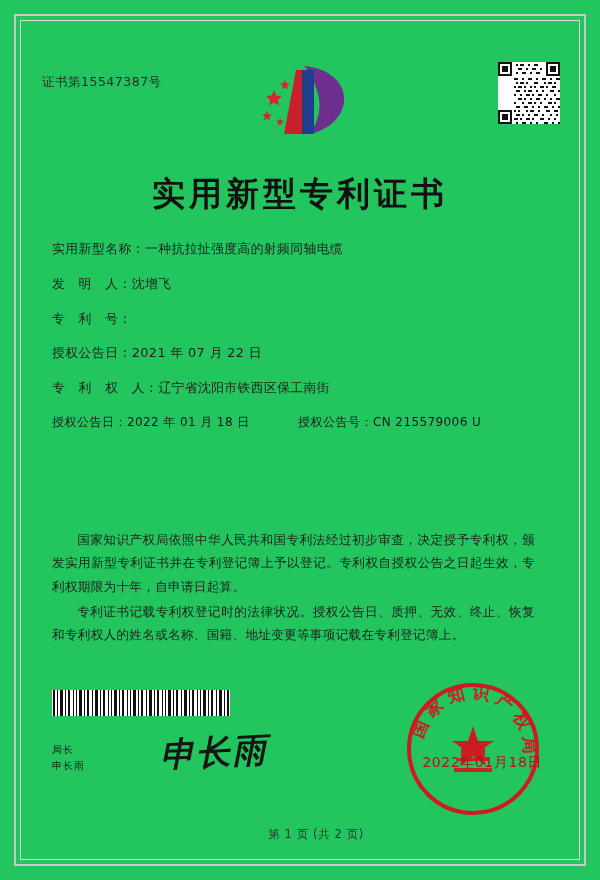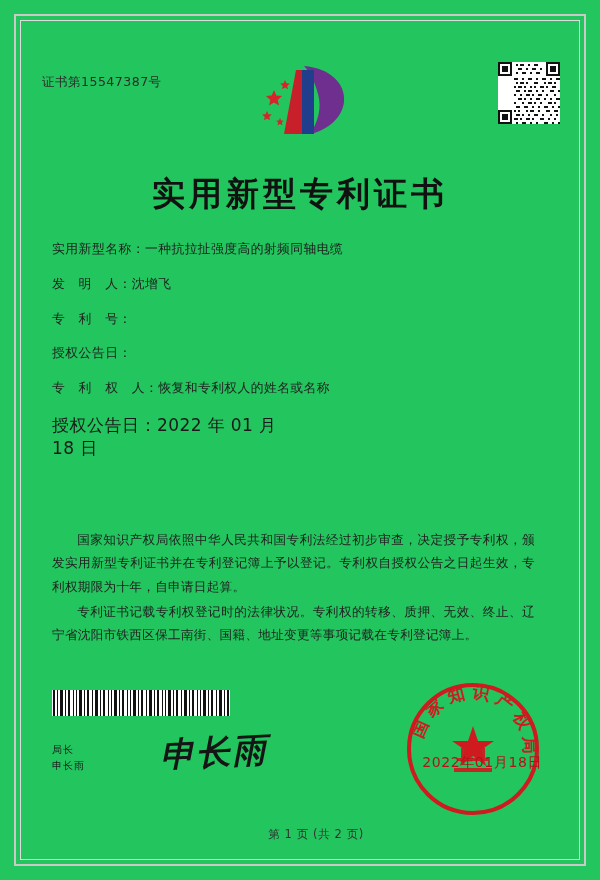--- a/index.html
+++ b/index.html
@@ -102,21 +102,21 @@
     white-space: nowrap;
     letter-spacing: 0.5px;
   }
   .field-value {
     letter-spacing: 0.4px;
   }
 
   .grant-row {
     display: flex;
     align-items: baseline;
-    font-size: 17px;
+    font-size: 12px;
     margin-bottom: 6px;
   }
   .grant-left { width: 246px; }
   .grant-right { }
 
   
   .paras {
     position: absolute;
     left: 52px;
     top: 528px;
@@ -345,36 +345,40 @@
     </div>
     <div class="field-row">
       <span class="field-label">发　明　人：</span>
       <span class="field-value">沈增飞</span>
     </div>
     <div class="field-row">
       <span class="field-label">专　利　号：</span>
     </div>
     <div class="field-row">
       <span class="field-label">授权公告日：</span>
+      <span class="field-value">2021 年 07 月 22 日</span>
     </div>
     <div class="field-row">
       <span class="field-label">专　利　权　人：</span>
-      <span class="field-value">恢复和专利权人的姓名或名称</span>
+      <span class="field-value">辽宁省沈阳市铁西区保工南街</span>
     </div>
 
     <div class="grant-row">
       <span class="grant-left">
         <span class="field-label">授权公告日：</span><span class="field-value">2022 年 01 月 18 日</span>
       </span>
+      <span class="grant-right">
+        <span class="field-label">授权公告号：</span><span class="field-value">CN 215579006 U</span>
+      </span>
     </div>
   </div>
 
   <div class="paras">
     <p>国家知识产权局依照中华人民共和国专利法经过初步审查，决定授予专利权，颁发实用新型专利证书并在专利登记簿上予以登记。专利权自授权公告之日起生效，专利权期限为十年，自申请日起算。</p>
-    <p>专利证书记载专利权登记时的法律状况。专利权的转移、质押、无效、终止、辽宁省沈阳市铁西区保工南街、国籍、地址变更等事项记载在专利登记簿上。</p>
+    <p>专利证书记载专利权登记时的法律状况。授权公告日、质押、无效、终止、恢复和专利权人的姓名或名称、国籍、地址变更等事项记载在专利登记簿上。</p>
   </div>
 
   <div class="barcode">
     <svg viewBox="0 0 178 26" width="178" height="26" shape-rendering="crispEdges" xmlns="http://www.w3.org/2000/svg">
       <rect width="178" height="26" fill="#ffffff"></rect>
       <g fill="#111111">
         <rect x="1" y="0" width="2" height="26"></rect>
           <rect x="5" y="0" width="1" height="26"></rect>
         <rect x="8" y="0" width="3" height="26"></rect>
           <rect x="13" y="0" width="1" height="26"></rect>

